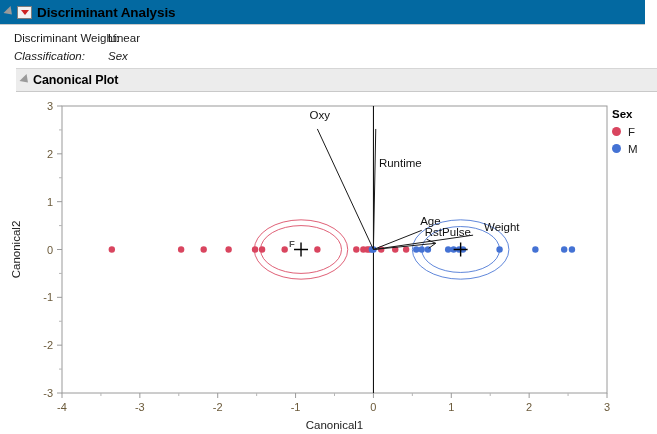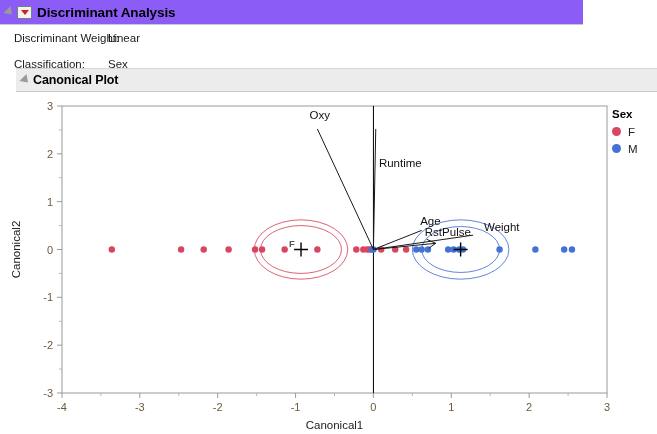--- a/index.html
+++ b/index.html
@@ -7,22 +7,22 @@
     width:657px;height:434px;
     background:#ffffff;
     font-family:"Liberation Sans", sans-serif;
     font-size:11px;
     color:#111111;
     overflow:hidden;
     position:relative;
   }
   
   .panel-title{
-    position:absolute;left:0;top:0;width:583px;height:24px;
-    background:#8b5cf6;
+    position:absolute;left:0;top:0;width:645px;height:24px;
+    background:#0369a1;
     border-bottom:1px solid #c9c9c9;
     display:flex;align-items:center;
   }
   .panel-title.level2{
     top:68px;height:22px;left:16px;width:641px;
     background:#ececec;border-top:1px solid #d6d6d6;
   }
   .tri-gray{
     width:0;height:0;margin:0 4px 0 6px;
     border-top:5px solid transparent;
@@ -48,21 +48,21 @@
   }
   .title-text.lvl2{font-size:12.5px;}
 
   
   .meta{
     position:absolute;font-size:11.5px;color:#1a1a1a;white-space:nowrap;
   }
   .meta-label{left:14px;}
   .meta-value{left:108px;}
   .row1{top:32px;}
-  .row2{top:58px;}
+  .row2{top:50px;font-style:italic;}
 
   
   #plot-wrap{
     position:absolute;left:0;top:92px;width:657px;height:342px;
     background:#ffffff;
   }
   #plot-svg{position:absolute;left:0;top:0;}
 
   .legend{
     position:absolute;left:612px;top:108px;width:45px;

